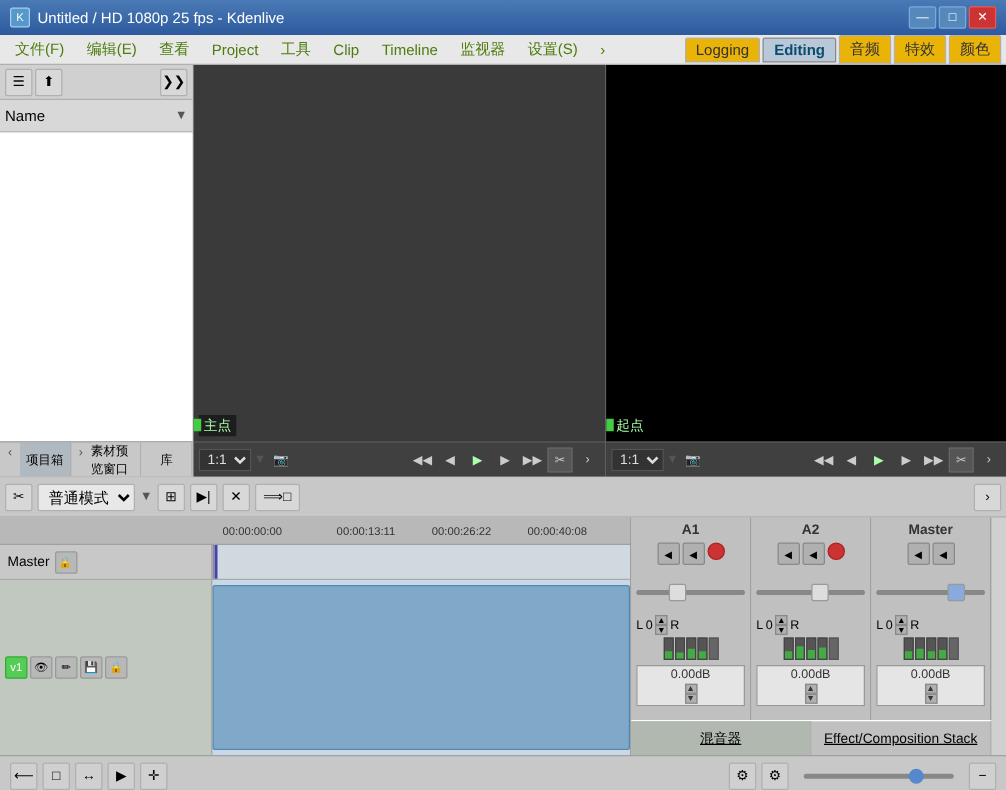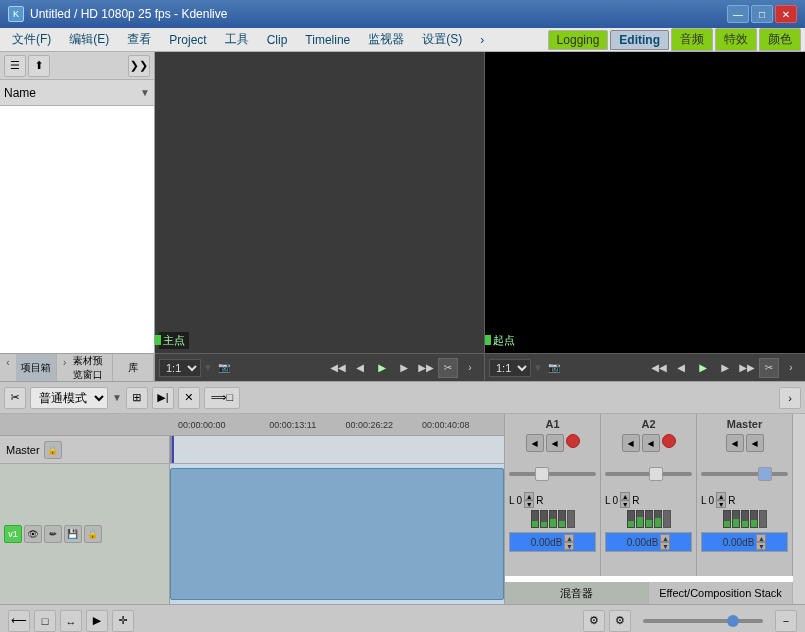--- a/index.html
+++ b/index.html
@@ -9,23 +9,23 @@
     #titlebar { background: linear-gradient(to bottom, #4a7ab5, #2d5a9e); color: white; height: 28px; display: flex; align-items: center; padding: 0 8px; justify-content: space-between; }
     #titlebar-left { display: flex; align-items: center; gap: 6px; }
     #titlebar-icon { width: 16px; height: 16px; background: #5599cc; border: 1px solid #aaccee; border-radius: 2px; display: flex; align-items: center; justify-content: center; font-size: 9px; color: white; }
     #titlebar-title { font-size: 12px; color: white; }
     #titlebar-controls { display: flex; gap: 2px; }
     .title-btn { width: 22px; height: 18px; display: flex; align-items: center; justify-content: center; background: #5588bb; border: 1px solid #7aaadd; color: white; font-size: 10px; cursor: pointer; border-radius: 2px; }
     .title-btn.close { background: #cc3333; border-color: #ee5555; }
     
     
     #menubar { background: #e8e8e8; height: 24px; display: flex; align-items: center; padding: 0 4px; border-bottom: 1px solid #b0b0b0; gap: 2px; }
-    .menu-item { padding: 2px 8px; font-size: 12px; color: #0c4a6e; cursor: pointer; border-radius: 2px; }
+    .menu-item { padding: 2px 8px; font-size: 12px; color: #4d7c0f; cursor: pointer; border-radius: 2px; }
     #workspace-tabs { display: flex; align-items: center; margin-left: auto; gap: 2px; }
-    .workspace-tab { padding: 2px 8px; font-size: 12px; color: #333; cursor: pointer; border-radius: 2px 2px 0 0; background: #84cc16; border: 1px solid #b0b0b0; }
+    .workspace-tab { padding: 2px 8px; font-size: 12px; color: #333; cursor: pointer; border-radius: 2px 2px 0 0; background: #eab308; border: 1px solid #b0b0b0; }
     .workspace-tab.active { background: #b8c8d8; border-bottom-color: #b8c8d8; color: #0c4a6e; font-weight: bold; border: 1px solid #888; }
     .toolbar-btn { width: 22px; height: 22px; display: flex; align-items: center; justify-content: center; background: #d8d8d8; border: 1px solid #b0b0b0; border-radius: 2px; cursor: pointer; font-size: 11px; }
     
     
     #main { display: flex; flex-direction: column; height: calc(632px - 80px); }
     
     
     #top-panels { display: flex; height: 330px; border-bottom: 1px solid #a0a0a0; }
     
     
@@ -89,23 +89,23 @@
     .record-btn { width: 14px; height: 14px; background: #cc3333; border-radius: 50%; border: 1px solid #aa2222; cursor: pointer; }
     .fader-container { width: 100%; height: 28px; position: relative; display: flex; align-items: center; margin: 4px 0; }
     .fader-track { width: 100%; height: 4px; background: #888; border-radius: 2px; position: relative; }
     .fader-knob { width: 14px; height: 14px; background: #ddd; border: 1px solid #999; border-radius: 2px; position: absolute; top: -5px; cursor: pointer; }
     .level-controls { display: flex; align-items: center; gap: 2px; font-size: 10px; width: 100%; }
     .spin-btn { display: flex; flex-direction: column; }
     .spin-up, .spin-down { width: 10px; height: 8px; display: flex; align-items: center; justify-content: center; background: #b0b0b0; border: 1px solid #888; font-size: 7px; cursor: pointer; }
     .level-meters { display: flex; gap: 1px; margin: 2px 0; }
     .meter-bar { width: 8px; height: 18px; background: #555; border: 1px solid #444; position: relative; overflow: hidden; }
     .meter-fill { position: absolute; bottom: 0; left: 0; right: 0; background: #44aa44; }
-    .db-display { font-size: 10px; color: #333; border: 1px solid #999; background: #3b82f6; padding: 1px 3px; display: flex; align-items: center; gap: 2px; width: 100%; justify-content: center; margin-top: 2px; }
-    
-    #mixer-tabs { height: 28px; display: flex; align-items: stretch; background: #c0c0c0; border-top: 6px solid #ffffff; }
+    .db-display { font-size: 10px; color: #333; border: 1px solid #999; background: #e5e5e5; padding: 1px 3px; display: flex; align-items: center; gap: 2px; width: 100%; justify-content: center; margin-top: 2px; flex-direction: column; }
+    
+    #mixer-tabs { height: 28px; display: flex; align-items: stretch; background: #c0c0c0; border-top: 1px solid #ffffff; text-decoration: underline; }
     .mixer-tab { flex: 1; display: flex; align-items: center; justify-content: center; font-size: 11px; cursor: pointer; border-right: 1px solid #b0b0b0; }
     .mixer-tab.active { background: #b0b8b0; }
     
     
     #bottom-bar { height: 32px; background: #c8c8c8; display: flex; align-items: center; padding: 0 8px; gap: 4px; border-top: 1px solid #a0a0a0; }
     .bottom-btn { width: 22px; height: 22px; display: flex; align-items: center; justify-content: center; background: #d0d0d0; border: 1px solid #b0b0b0; border-radius: 2px; cursor: pointer; font-size: 11px; }
     .zoom-slider { flex: 1; max-width: 120px; height: 4px; background: #888; border-radius: 2px; position: relative; margin: 0 8px; }
     .zoom-handle { width: 12px; height: 12px; background: #5588cc; border-radius: 50%; position: absolute; top: -4px; left: 70%; cursor: pointer; }
     
     select { font-size: 11px; }

